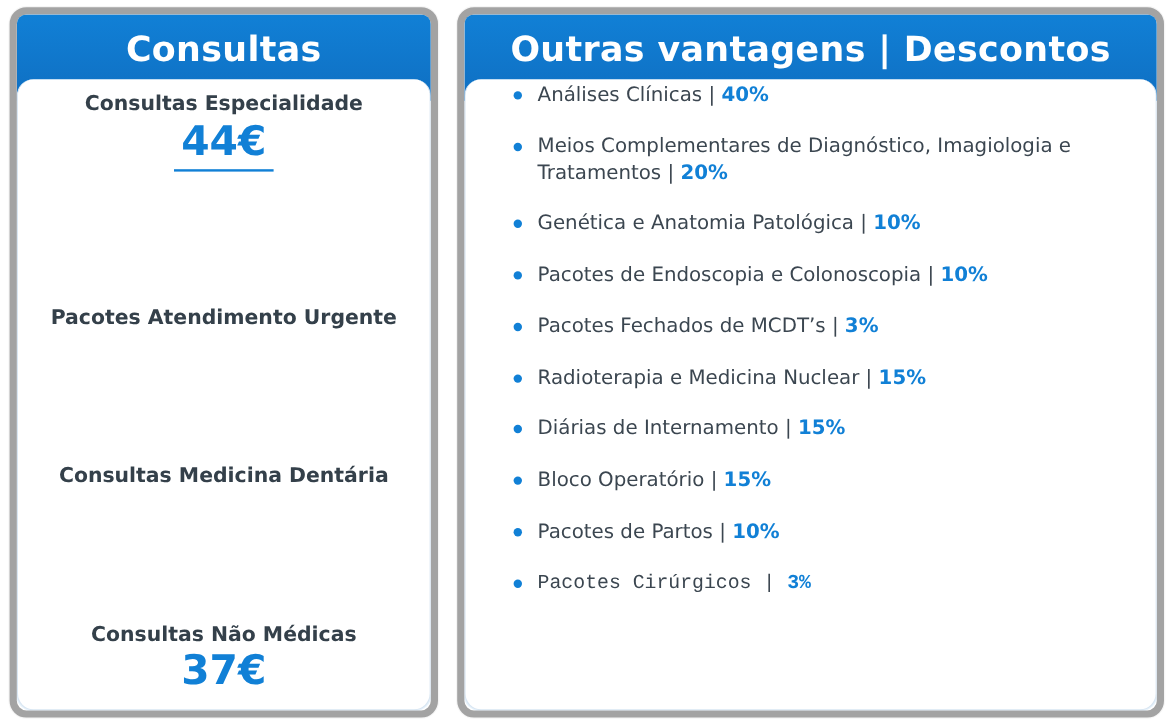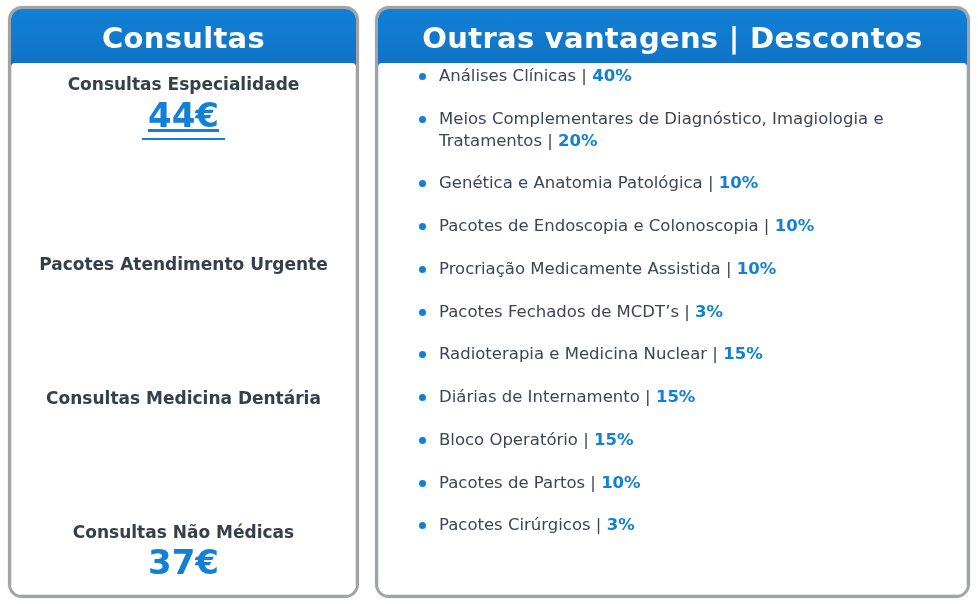--- a/index.html
+++ b/index.html
@@ -43,40 +43,40 @@
     padding: 12px 10px 26px 10px;
     font-weight: bold;
     letter-spacing: 0.3px;
   }
   .card-left .card-header  { font-size: 29px; }
   .card-right .card-header { font-size: 29px; text-align: center; }
 
   .card-body {
     position: relative;
     background: #ffffff;
-    border-radius: 4px;
+    border-radius: 14px;
     margin-top: -18px;
     flex: 1 1 auto;
     border: 1px solid #d9e6f2;
     border-top: none;
     box-shadow: 0 0 0 1px rgba(17,128,214,0.10);
   }
   .card-left .card-body {
     padding: 10px 14px 8px 14px;
     display: flex;
     flex-direction: column;
     justify-content: space-between;
   }
   .card-right .card-body {
     padding: 2px 18px 10px 18px;
   }
 
   
   .card-left, .card-right {
-    border: 3px solid #a3a3a3;
+    border: 6px solid #a3a3a3;
     border-radius: 14px;
   }
 
   
   .price-item {
     text-align: center;
     padding: 2px 0 0 0;
   }
   .price-label {
     font-size: 17px;
@@ -87,38 +87,37 @@
   .price-value {
     font-size: 34px;
     font-weight: bold;
     color: #1180d6;
     line-height: 1.25;
     display: inline-block;
     padding: 0 6px 2px 6px;
   }
   .price-item.underlined .price-value {
     border-bottom: 2px solid #1180d6;
-    text-decoration: underline;
   }
 
   
   ul.discounts {
     list-style: none;
     margin: 0;
     padding: 0;
   }
   ul.discounts li {
     position: relative;
     padding: 0 0 0 42px;
     margin: 0 0 21px 0;
     font-size: 16.5px;
     color: #3b4650;
     line-height: 1.32;
   }
-  ul.discounts li:last-child { margin-bottom: 0; }
+  ul.discounts li:last-child { margin-bottom: 0; font-family: Liberation Mono, monospace; }
   .bullet {
     position: absolute;
     left: 22px;
     top: 8px;
     width: 7px;
     height: 7px;
     border-radius: 50%;
     background: #1180d6;
   }
   .pct {
@@ -175,24 +174,20 @@
         <li>
           <span class="bullet"></span>
           <span>Genética e Anatomia Patológica | </span><span class="pct">10%</span>
         </li>
 
         <li>
           <span class="bullet"></span>
           <span>Pacotes de Endoscopia e Colonoscopia | </span><span class="pct">10%</span>
         </li>
 
-        <li>
-          <span class="bullet"></span>
-          <span>Procriação Medicamente Assistida | </span><span class="pct">10%</span>
-        </li>
 
         <li>
           <span class="bullet"></span>
           <span>Pacotes Fechados de MCDT’s | </span><span class="pct">3%</span>
         </li>
 
         <li>
           <span class="bullet"></span>
           <span>Radioterapia e Medicina Nuclear | </span><span class="pct">15%</span>
         </li>

